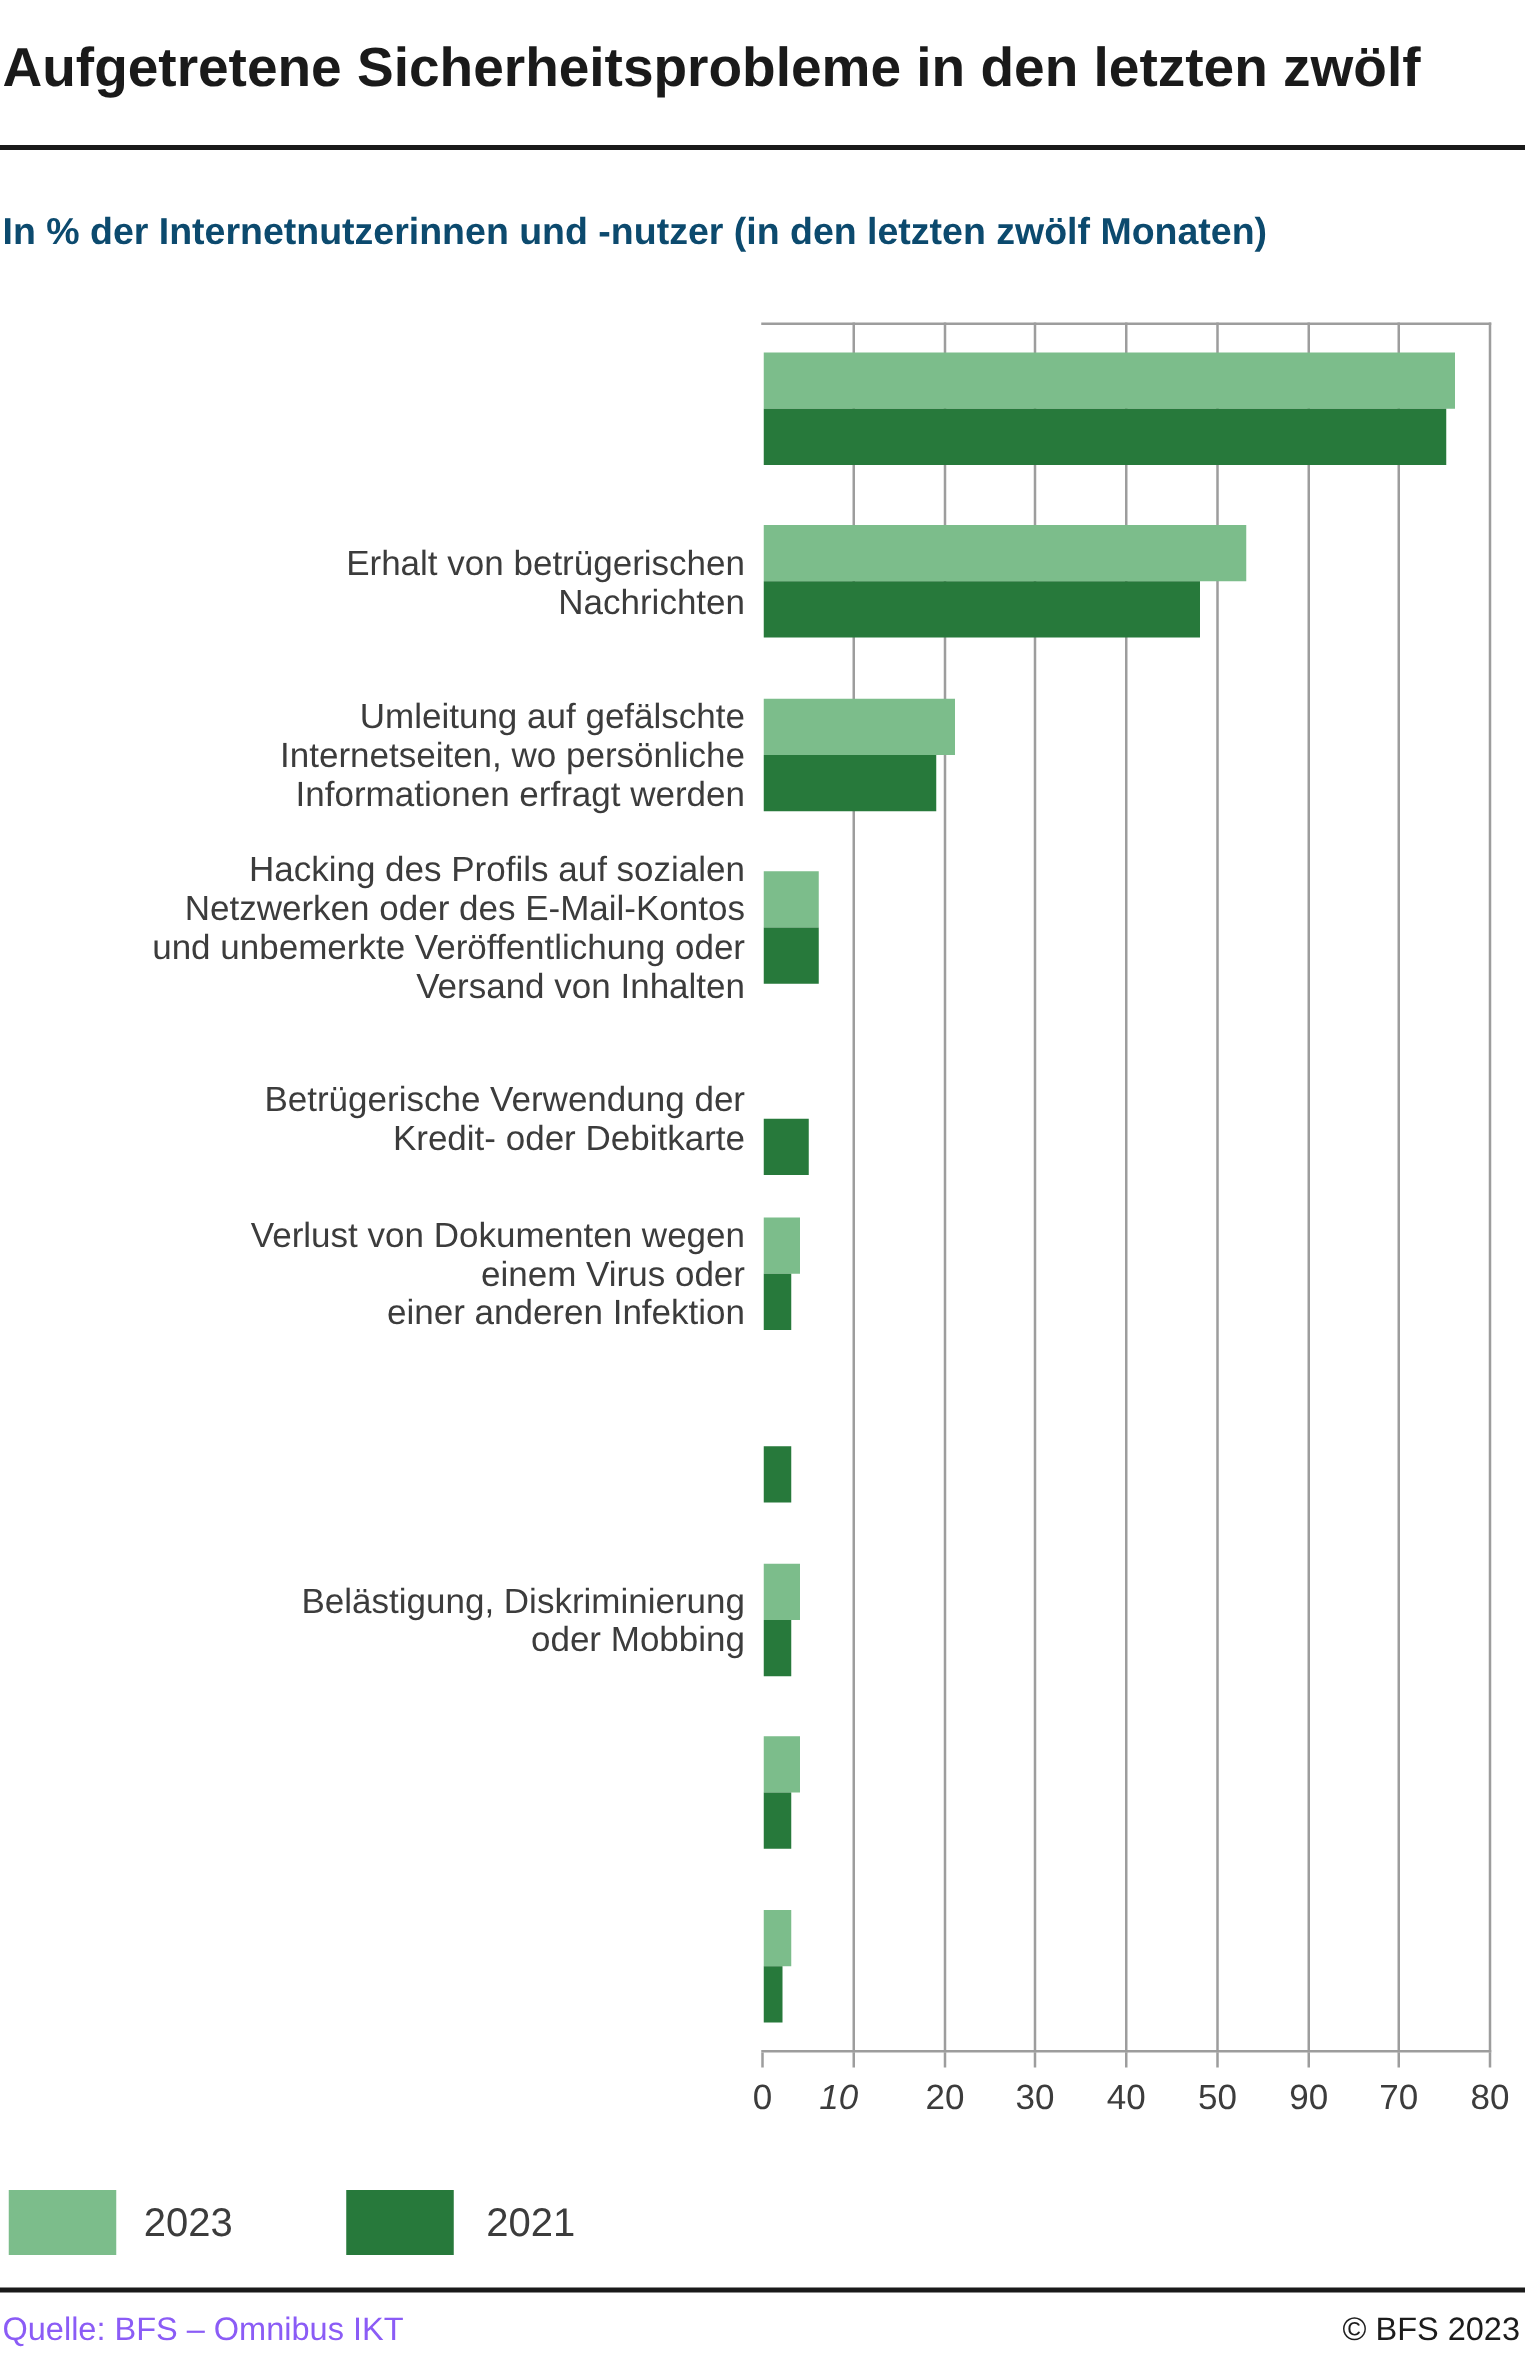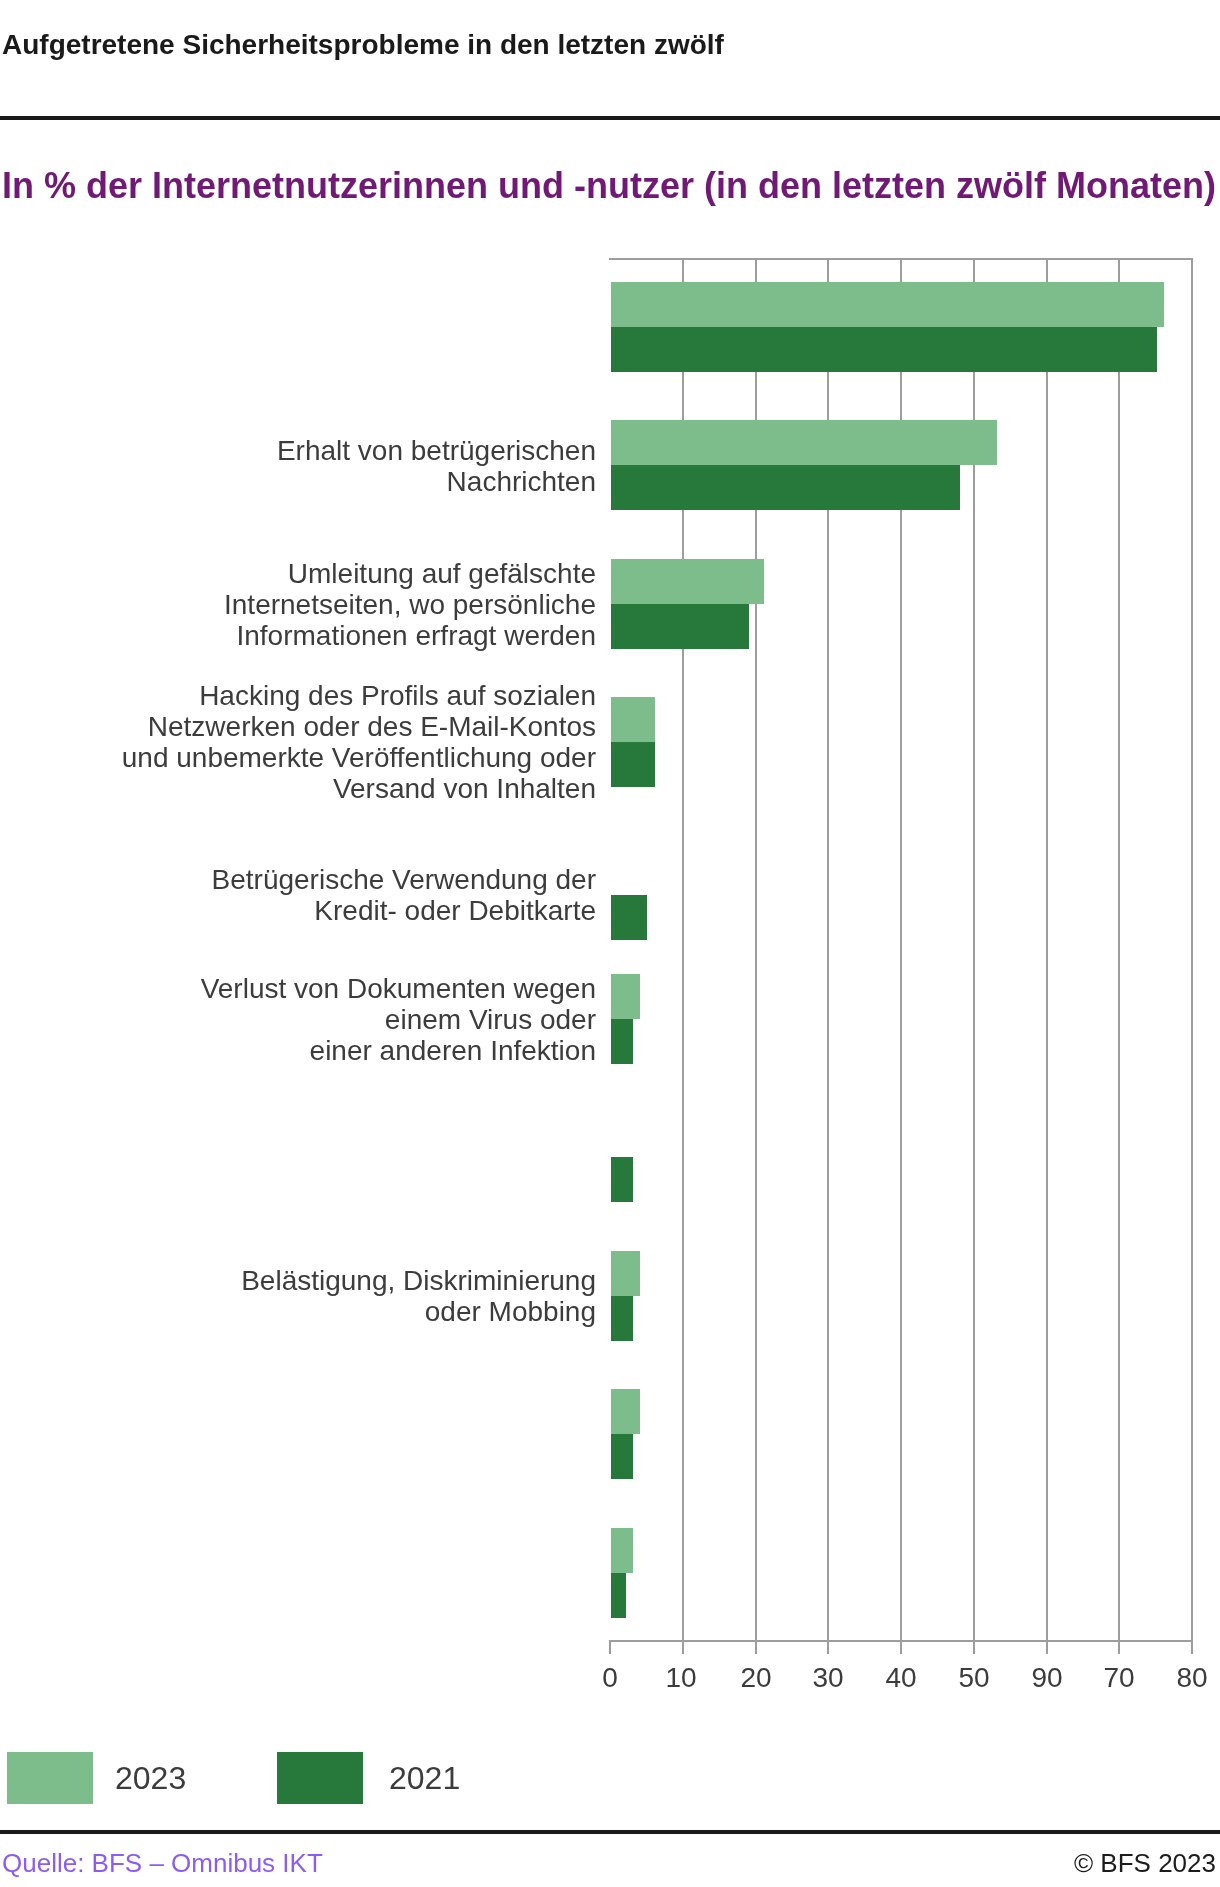--- a/index.html
+++ b/index.html
@@ -2,29 +2,29 @@
 <html><head>
 <meta charset="utf-8">
 <style>
   html,body{margin:0;padding:0;}
   body{
     width:1220px;height:1887px;position:relative;background:#ffffff;
     font-family:"Liberation Sans",sans-serif;overflow:hidden;
   }
   .title{
     position:absolute;top:0px;left:2px;right:2px;
-    font-size:28px;font-weight:bold;line-height:52px;color:#1a1a1a;
+    font-size:44px;font-weight:bold;line-height:52px;color:#1a1a1a;
     letter-spacing:0px;
   }
   .rule{position:absolute;left:0;width:1220px;height:4px;background:#1a1a1a;}
   .rule-top{top:116px;}
   .rule-bottom{top:1830px;}
   .subtitle{
     position:absolute;top:168px;left:2px;
-    font-size:36px;font-weight:bold;color:#701a75;line-height:36px;
+    font-size:30px;font-weight:bold;color:#0c4a6e;line-height:36px;
   }
   .chart{position:absolute;top:258px;left:0;width:1220px;height:1444px;}
   .plot{position:absolute;left:609px;top:0;width:584px;height:1396px;}
   .gridline{position:absolute;top:0;width:2px;height:1384px;background:#9d9d9d;}
   .plot-border-top{position:absolute;left:0;top:0;width:584px;height:2px;background:#9d9d9d;}
   .plot-border-bottom{position:absolute;left:0;top:1382px;width:584px;height:2px;background:#9d9d9d;}
   .tick{position:absolute;width:2px;height:12px;top:1384px;background:#9d9d9d;}
   .tick-label{
     position:absolute;top:1404px;transform:translateX(-50%);
     font-size:28px;color:#3c3c3c;white-space:nowrap;
@@ -57,21 +57,21 @@
 <div class="subtitle">In % der Internetnutzerinnen und -nutzer (in den letzten zwölf Monaten)</div>
 
 <div class="chart">
   <div class="plot" id="plot">
       <div class="plot-border-top"></div>
       <div class="plot-border-bottom"></div>
       <div class="tick" style="left: 0px;"></div>
       <div class="tick-label" style="left: 1px;">0</div>
       <div class="gridline" style="left: 73px;"></div>
       <div class="tick" style="left: 73px;"></div>
-      <div class="tick-label" style="left: 72px;">10</div>
+      <div class="tick-label" style="left: 62px; font-style: italic;">10</div>
       <div class="gridline" style="left: 146px;"></div>
       <div class="tick" style="left: 146px;"></div>
       <div class="tick-label" style="left: 147px;">20</div>
       <div class="gridline" style="left: 218px;"></div>
       <div class="tick" style="left: 218px;"></div>
       <div class="tick-label" style="left: 219px;">30</div>
       <div class="gridline" style="left: 291px;"></div>
       <div class="tick" style="left: 291px;"></div>
       <div class="tick-label" style="left: 292px;">40</div>
       <div class="gridline" style="left: 364px;"></div>

